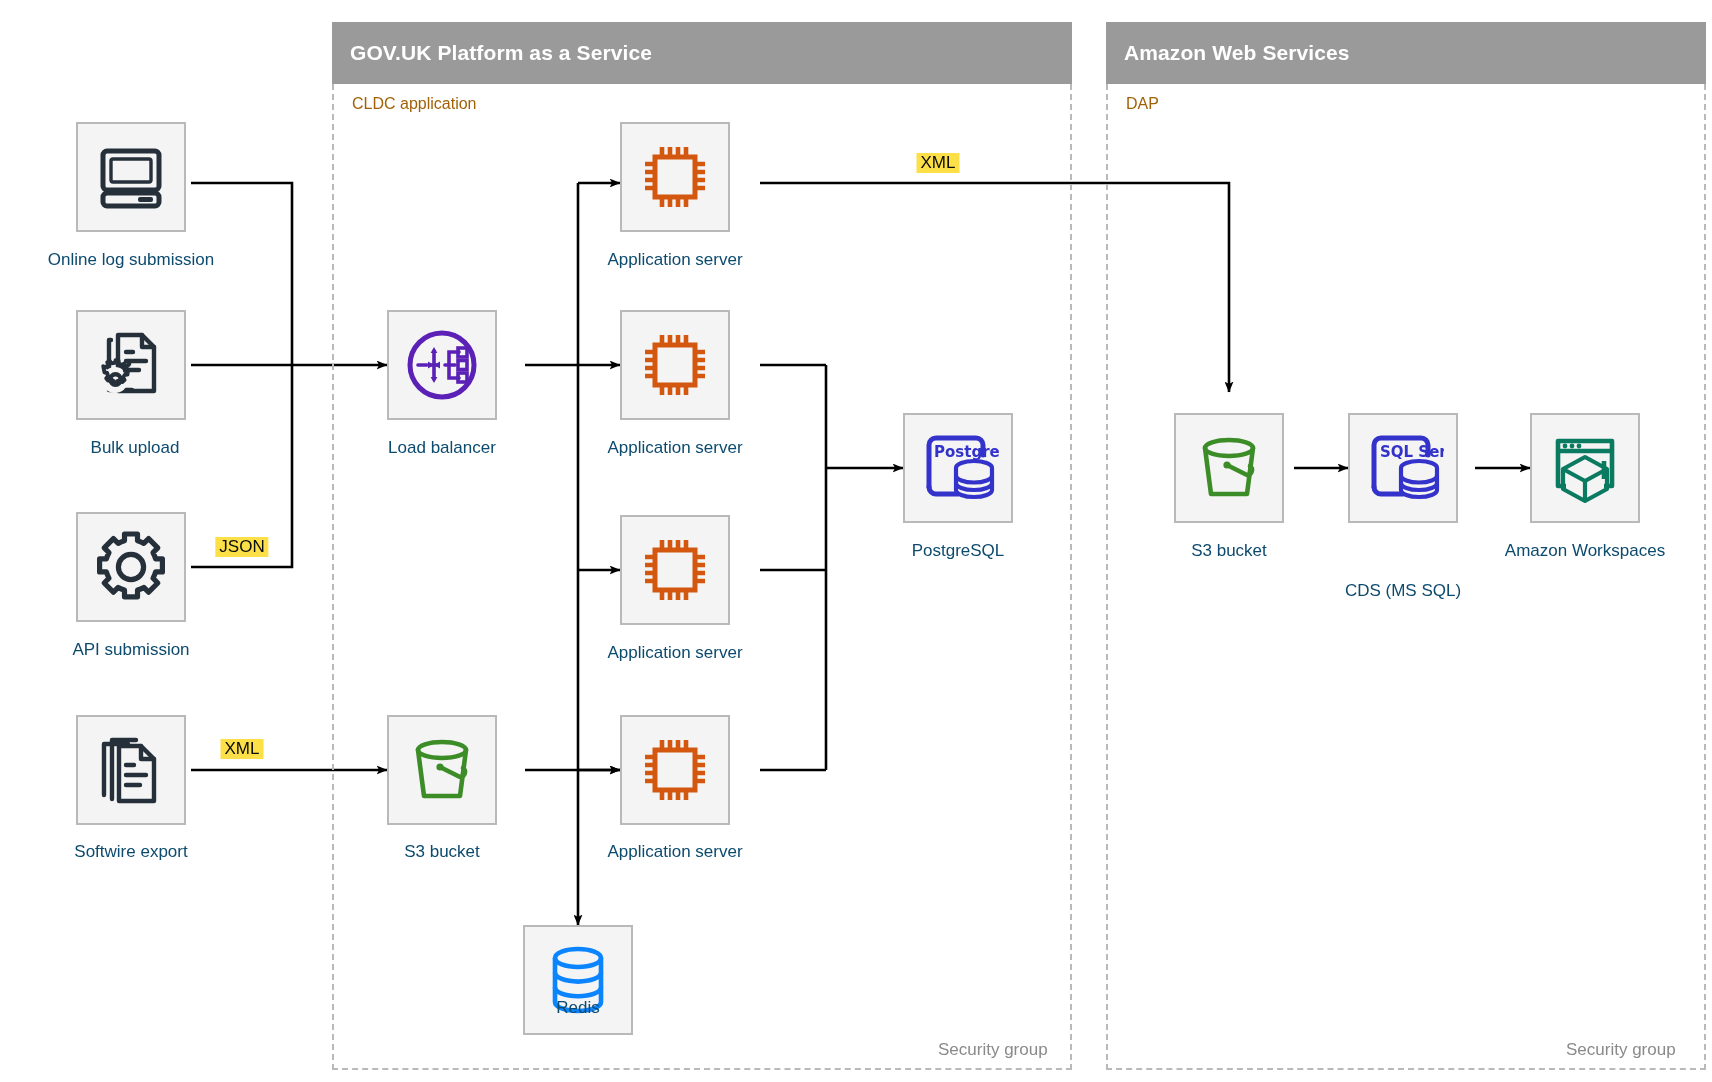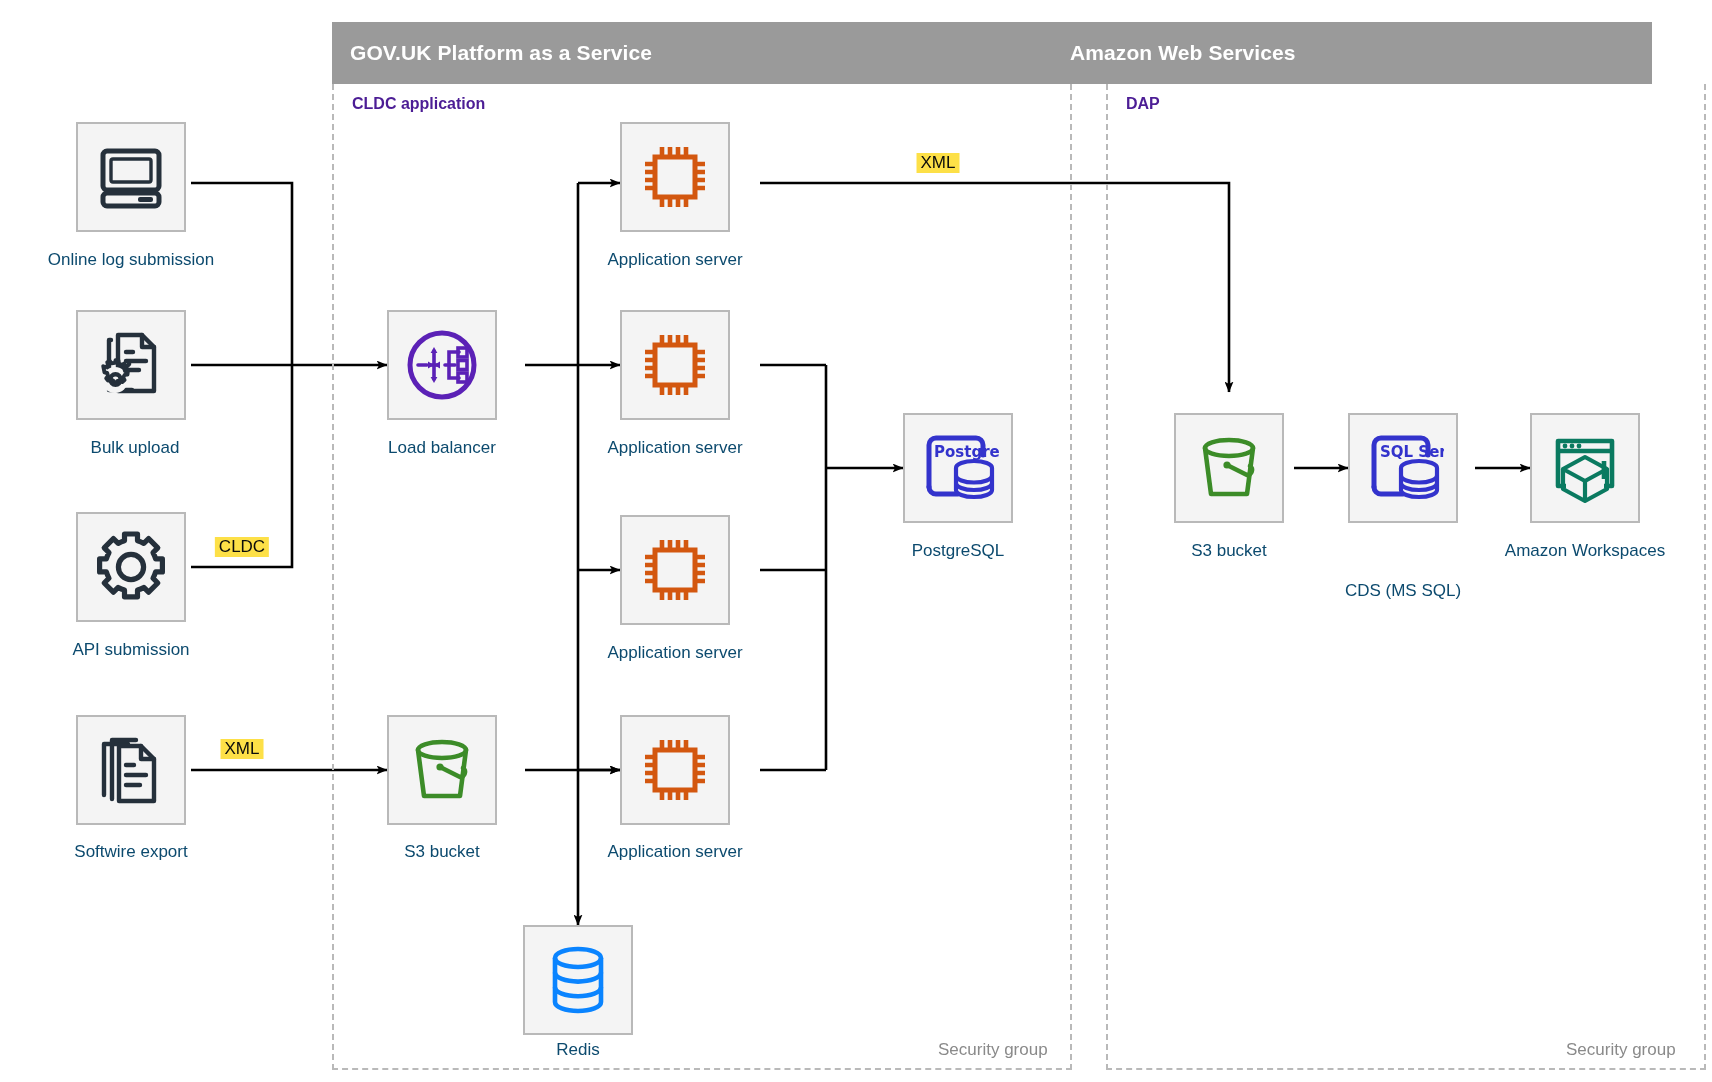--- a/index.html
+++ b/index.html
@@ -42,23 +42,23 @@
     letter-spacing: 0.1px;
   }
   .group-body {
     position: absolute;
     border: 2px dashed #b9b9b9;
     border-top: none;
     box-sizing: border-box;
   }
   .group-sub {
     position: absolute;
-    font-weight: bold;
+    font-weight: normal;
     font-size: 16px;
-    color: #4c1d95;
+    color: #a16207;
   }
   .sec-group {
     position: absolute;
     font-size: 17px;
     color: #8a8a8a;
   }
   
   .node {
     position: absolute;
     width: 110px;
@@ -140,21 +140,21 @@
     </g>
   </svg>
 
   <div class="group-header" style="left:332px; top:22px; width:740px; height:62px;">
     <span>GOV.UK Platform as a Service</span>
   </div>
   <div class="group-body" style="left:332px; top:84px; width:740px; height:986px;"></div>
   <div class="group-sub" style="left:352px; top:95px;">CLDC application</div>
   <div class="sec-group" style="left:938px; top:1040px;">Security group</div>
 
-  <div class="group-header" style="left:1052px; top:22px; width:600px; height:62px;">
+  <div class="group-header" style="left:1106px; top:22px; width:600px; height:62px;">
     <span>Amazon Web Services</span>
   </div>
   <div class="group-body" style="left:1106px; top:84px; width:600px; height:986px;"></div>
   <div class="group-sub" style="left:1126px; top:95px;">DAP</div>
   <div class="sec-group" style="left:1566px; top:1040px;">Security group</div>
 
   <div class="node" style="left:76px; top:122px;">
     <span>
       <svg width="74" height="74" viewBox="0 0 74 74">
         <g fill="none" stroke="#25303b" stroke-width="5" stroke-linejoin="round">
@@ -336,21 +336,21 @@
       <svg width="66" height="74" viewBox="0 0 66 74">
         <g fill="none" stroke="#0a84ff" stroke-width="4.6">
           <ellipse cx="33" cy="15" rx="23" ry="9"></ellipse>
           <path d="M10 15 v44 a23 9 0 0 0 46 0 v-44"></path>
           <path d="M10 29.6 a23 9 0 0 0 46 0"></path>
           <path d="M10 44.3 a23 9 0 0 0 46 0"></path>
         </g>
       </svg>
     </span>
   </div>
-  <div class="node-label" style="left:578px; top:1040px;">Redis</div>
+  <div class="node-label" style="left:578px; top:998px;">Redis</div>
 
   <div class="node" style="left:1174px; top:413px;">
     <span>
       <svg width="78" height="78" viewBox="0 0 78 78">
         <g fill="none" stroke="#3c8c28" stroke-width="4.6" stroke-linejoin="round" stroke-linecap="round">
           <ellipse cx="39" cy="19" rx="24" ry="8"></ellipse>
           <path d="M15 19 L21 65 h36 L63 19"></path>
           <path d="M37 36 L57 46 a5 5 0 0 0 3-9"></path>
         </g>
         <circle cx="37" cy="36" r="3.6" fill="#3c8c28"></circle>
@@ -393,17 +393,17 @@
         <g fill="none" stroke="#0a7a60" stroke-width="4.2" stroke-linejoin="round">
           <path d="M39 26 L61 38 L39 50 L17 38 Z"></path>
           <path d="M17 38 V58 L39 70 L61 58 V38"></path>
           <path d="M39 50 V70"></path>
         </g>
       </svg>
     </span>
   </div>
   <div class="node-label" style="left:1585px; top:541px;">Amazon Workspaces</div>
 
-  <div class="edge-label" style="left:242px; top:537px;">CLDC</div>
+  <div class="edge-label" style="left:242px; top:537px;">JSON</div>
   <div class="edge-label" style="left:242px; top:739px;">XML</div>
   <div class="edge-label" style="left:938px; top:153px;">XML</div>
 
 </div>
 
 </body></html>

